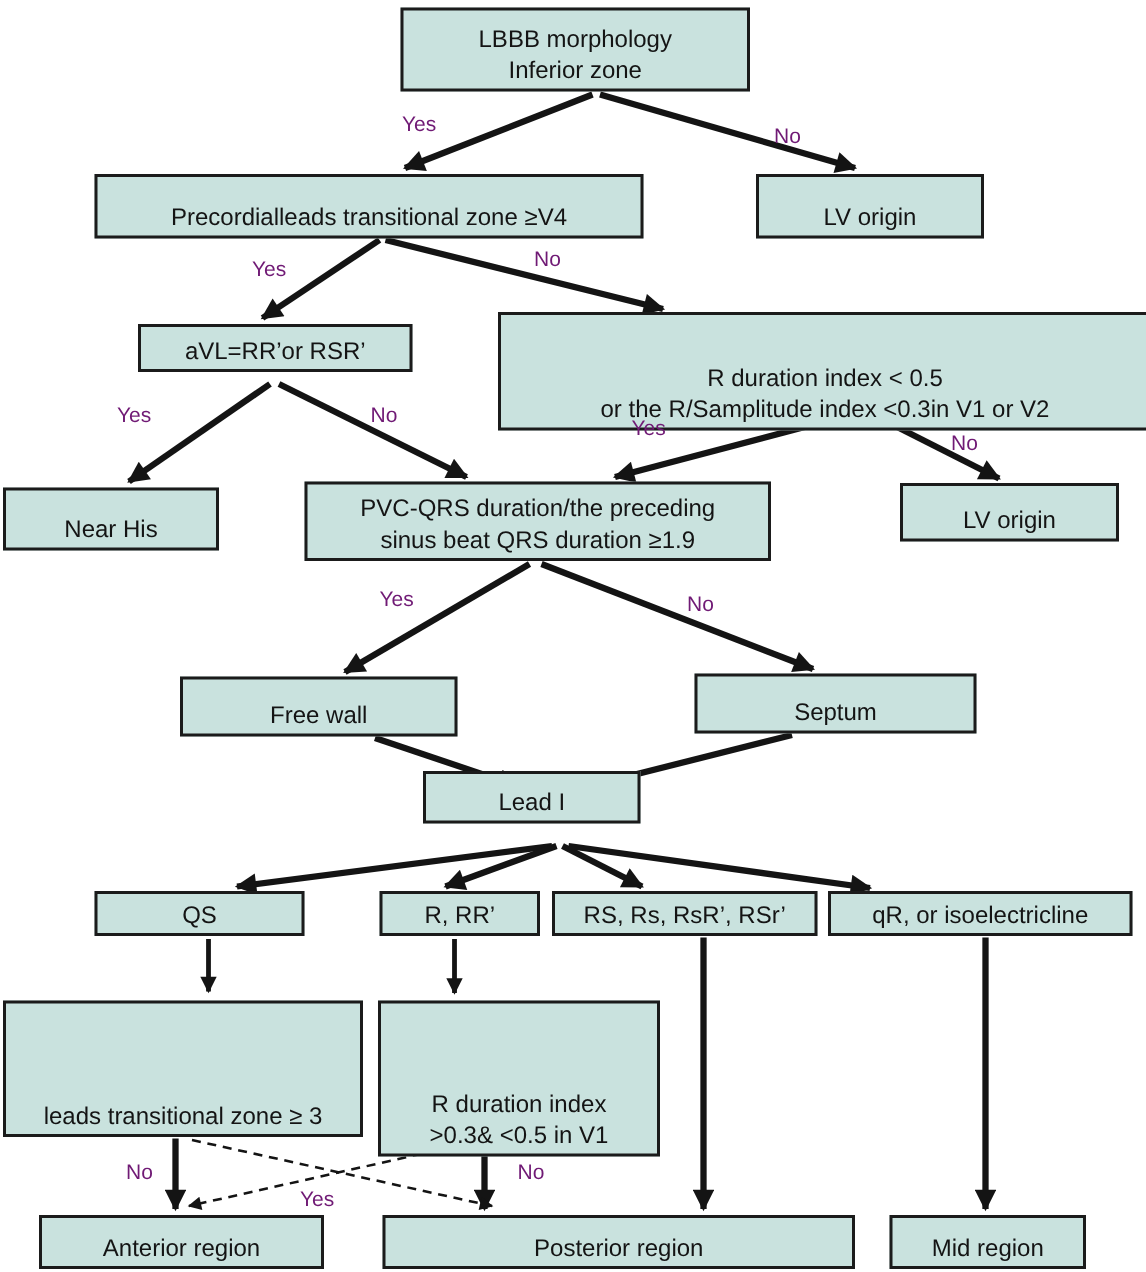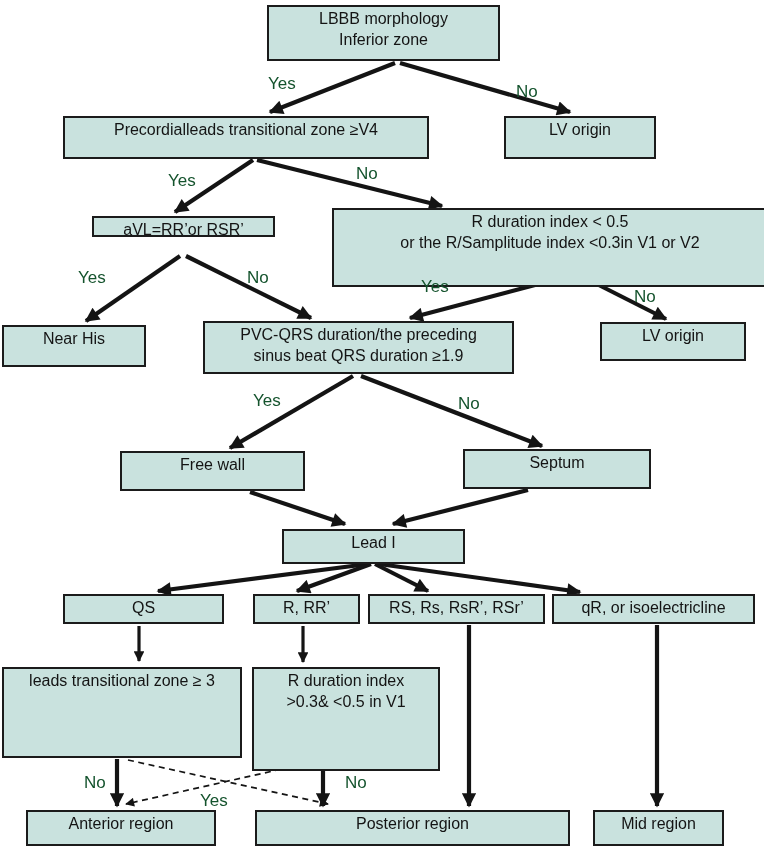--- a/index.html
+++ b/index.html
@@ -12,26 +12,26 @@
   svg.arrows{position:absolute;left:0;top:0;z-index:1;}
   svg.arrows line{stroke:var(--arrow,#141414);}
   .a-thick{stroke-width:4.2px;}
   .a-mid{stroke-width:3.2px;}
   .a-dash{stroke-width:1.7px;stroke-dasharray:6 4.5;}
   .arrowhead{fill:var(--arrow,#141414);}
   .node{
     position:absolute;box-sizing:border-box;z-index:2;
     background:var(--box-fill,#c9e2de);
     border:2.5px solid var(--box-border,#1b1b1b);
-    display:flex;flex-direction:column;align-items:center;justify-content:flex-start;
+    display:flex;flex-direction:column;align-items:center;justify-content:flex-end;
     text-align:center;font-size:16px;line-height:1.32;color:#141414;
     padding:1px 3px;
   }
   .elabel{
-    position:absolute;z-index:3;font-size:17px;color:#14532d;white-space:nowrap;
+    position:absolute;z-index:3;font-size:14px;color:#701a75;white-space:nowrap;
   }
 </style>
 </head>
 <body>
 
 <div class="canvas">
 
   <svg class="arrows" width="764" height="848" viewBox="0 0 764 848">
     <defs>
       <marker id="ah" viewBox="0 0 10 10" refX="9" refY="5" markerWidth="4" markerHeight="3.4" orient="auto" markerUnits="strokeWidth">
@@ -70,21 +70,21 @@
   <div class="node" style="left:267px;top:5px;width:233px;height:56px">
     <div>LBBB morphology</div>
     <div>Inferior zone</div>
   </div>
   <div class="node" style="left:63px;top:116px;width:366px;height:43px">
     <div>Precordialleads transitional zone ≥V4</div>
   </div>
   <div class="node" style="left:504px;top:116px;width:152px;height:43px">
     <div>LV origin</div>
   </div>
-  <div class="node" style="left:92px;top:216px;width:183px;height:21px">
+  <div class="node" style="left:92px;top:216px;width:183px;height:32px">
     <div>aVL=RR’or RSR’</div>
   </div>
   <div class="node" style="left:332px;top:208px;width:436px;height:79px">
     <div>R duration index &lt; 0.5</div>
     <div>or the R/Samplitude index &lt;0.3in V1 or V2</div>
   </div>
   <div class="node" style="left:2px;top:325px;width:144px;height:42px">
     <div>Near His</div>
   </div>
   <div class="node" style="left:203px;top:321px;width:311px;height:53px">
@@ -93,24 +93,24 @@
   </div>
   <div class="node" style="left:600px;top:322px;width:146px;height:39px">
     <div>LV origin</div>
   </div>
   <div class="node" style="left:120px;top:451px;width:185px;height:40px">
     <div>Free wall</div>
   </div>
   <div class="node" style="left:463px;top:449px;width:188px;height:40px">
     <div>Septum</div>
   </div>
-  <div class="node" style="left:282px;top:529px;width:183px;height:35px">
+  <div class="node" style="left:282px;top:514px;width:145px;height:35px">
     <div>Lead I</div>
   </div>
-  <div class="node" style="left:63px;top:594px;width:161px;height:30px">
+  <div class="node" style="left:63px;top:594px;width:140px;height:30px">
     <div>QS</div>
   </div>
   <div class="node" style="left:253px;top:594px;width:107px;height:30px">
     <div>R, RR’</div>
   </div>
   <div class="node" style="left:368px;top:594px;width:177px;height:30px">
     <div>RS, Rs, RsR’, RSr’</div>
   </div>
   <div class="node" style="left:552px;top:594px;width:203px;height:30px">
     <div>qR, or isoelectricline</div>

